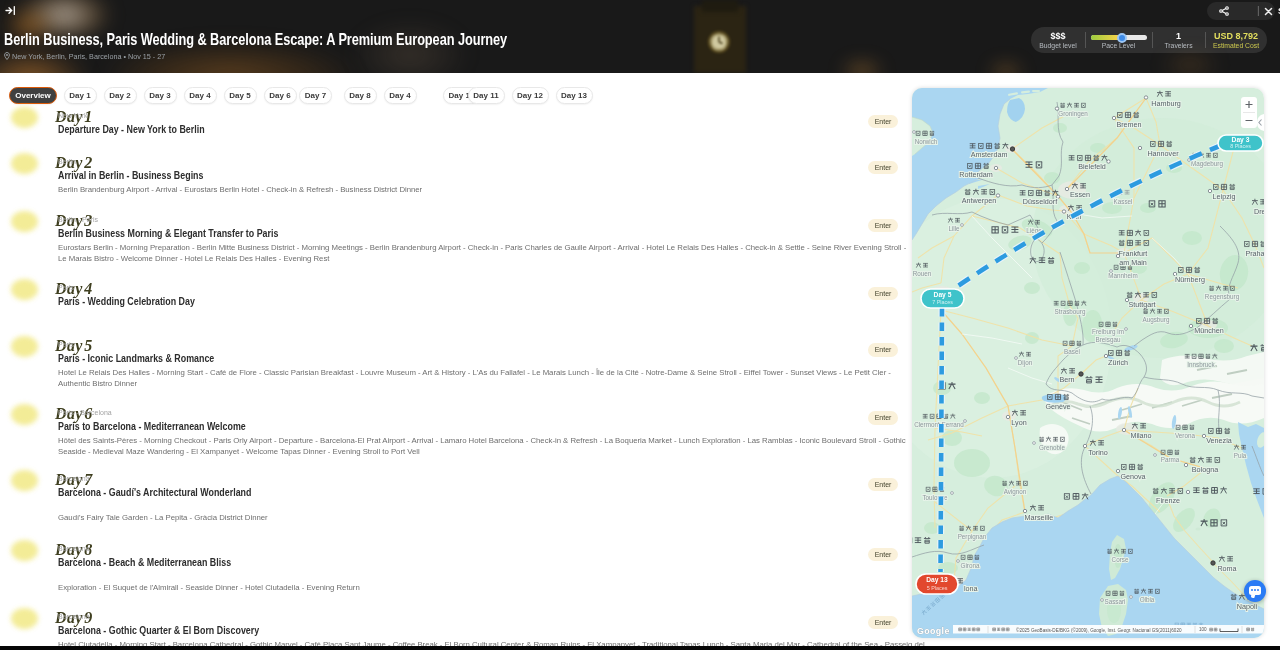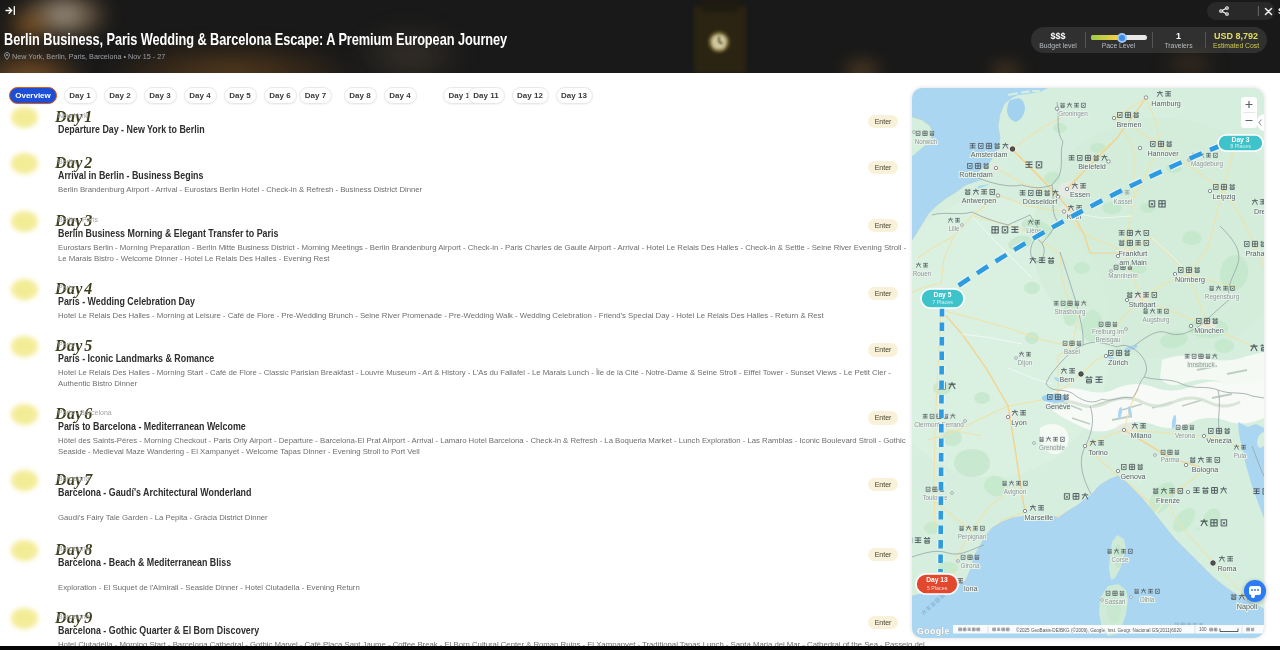--- a/index.html
+++ b/index.html
@@ -22,21 +22,21 @@
 .sl { position:absolute; top:15px; width:100%; text-align:center; font-size:6.8px; color:#b7bcc1; }
 .scol { position:absolute; top:0; height:26px; }
 .track { position:absolute; left:0; top:8px; width:56px; height:5px; border-radius:2.5px; background:#e8e8e8; }
 .fill { position:absolute; left:0; top:0; width:30px; height:5px; border-radius:2.5px; background:linear-gradient(90deg,#9ccc3f,#ffd24a); }
 .thumb { position:absolute; left:26px; top:-2.5px; width:10px; height:10px; border-radius:50%; background:#3f8ce8; border:2px solid #9cc6f4; }
 
 
 .tabbar { position:absolute; left:0; top:86px; width:910px; height:18px; }
 .tab { position:absolute; top:1px; height:16.5px; border-radius:8.5px; background:#fff; border:1px solid #e8e8e8;
   font-size:8px; font-weight:bold; color:#3a3a3a; text-align:center; line-height:15px; box-shadow:0 1px 1.5px rgba(0,0,0,0.05); }
-.tab.active { background:#1d4ed8; border-color:#dd5a08; color:#fff; font-weight:bold; }
+.tab.active { background:#404040; border-color:#dd5a08; color:#fff; font-weight:bold; }
 
 
 .dayrow { position:absolute; left:0; width:910px; height:70px; }
 .daylab { position:absolute; left:10px; top:-4px; font-family:"Liberation Serif", serif; font-style:italic; font-weight:bold;
   font-size:16px; color:#3f3f20; letter-spacing:0.4px;margin-left:45px; }
 .dayblob { position:absolute; left:11px; top:-5px; width:27px; height:21px; border-radius:50%; background:#f2ea8c; filter:blur(2.5px); opacity:0.9; }
 .city { position:absolute; left:58px; top:0px; font-size:7px; color:#a3a3a3; }
 .dtitle { position:absolute; left:58px; top:11px; font-size:10.5px; font-weight:bold; color:#2d2d2d; white-space:nowrap; transform:scaleX(0.845); transform-origin:0 50%; }
 .ddesc { position:absolute; left:58px; font-size:7.8px; color:#6e6e6e; white-space:nowrap; letter-spacing:-0.03px; }
 .enter { position:absolute; left:868px; top:2.5px; width:30px; height:13.5px; border-radius:7px; background:#faf1da;
@@ -156,21 +156,20 @@
       <div class="dtitle">Berlin Business Morning &amp; Elegant Transfer to Paris</div>
       <div class="ddesc" style="top:27px">Eurostars Berlin - Morning Preparation - Berlin Mitte Business District - Morning Meetings - Berlin Brandenburg Airport - Check-in - Paris Charles de Gaulle Airport - Arrival - Hotel Le Relais Des Halles - Check-in &amp; Settle - Seine River Evening Stroll -</div>
       <div class="ddesc" style="top:38px">Le Marais Bistro - Welcome Dinner - Hotel Le Relais Des Halles - Evening Rest</div>
       <div class="enter">Enter</div>
     </div>
     <div class="dayrow" style="top:284px">
       <div class="dayblob"></div>
       <div class="daylab">Day<span style="margin-left:1.5px">4</span></div>
       <div class="city">Paris</div>
       <div class="dtitle">Paris - Wedding Celebration Day</div>
-      <div class="ddesc" style="top:27px">Hotel Le Relais Des Halles - Morning at Leisure - Café de Flore - Pre-Wedding Brunch - Seine River Promenade - Pre-Wedding Walk - Wedding Celebration - Friend's Special Day - Hotel Le Relais Des Halles - Return &amp; Rest</div>
       <div class="enter">Enter</div>
     </div>
     <div class="dayrow" style="top:340.5px">
       <div class="dayblob"></div>
       <div class="daylab">Day<span style="margin-left:1.5px">5</span></div>
       <div class="city">Paris</div>
       <div class="dtitle">Paris - Iconic Landmarks &amp; Romance</div>
       <div class="ddesc" style="top:27px">Hotel Le Relais Des Halles - Morning Start - Café de Flore - Classic Parisian Breakfast - Louvre Museum - Art &amp; History - L'As du Fallafel - Le Marais Lunch - Île de la Cité - Notre-Dame &amp; Seine Stroll - Eiffel Tower - Sunset Views - Le Petit Cler -</div>
       <div class="ddesc" style="top:38px">Authentic Bistro Dinner</div>
       <div class="enter">Enter</div>

